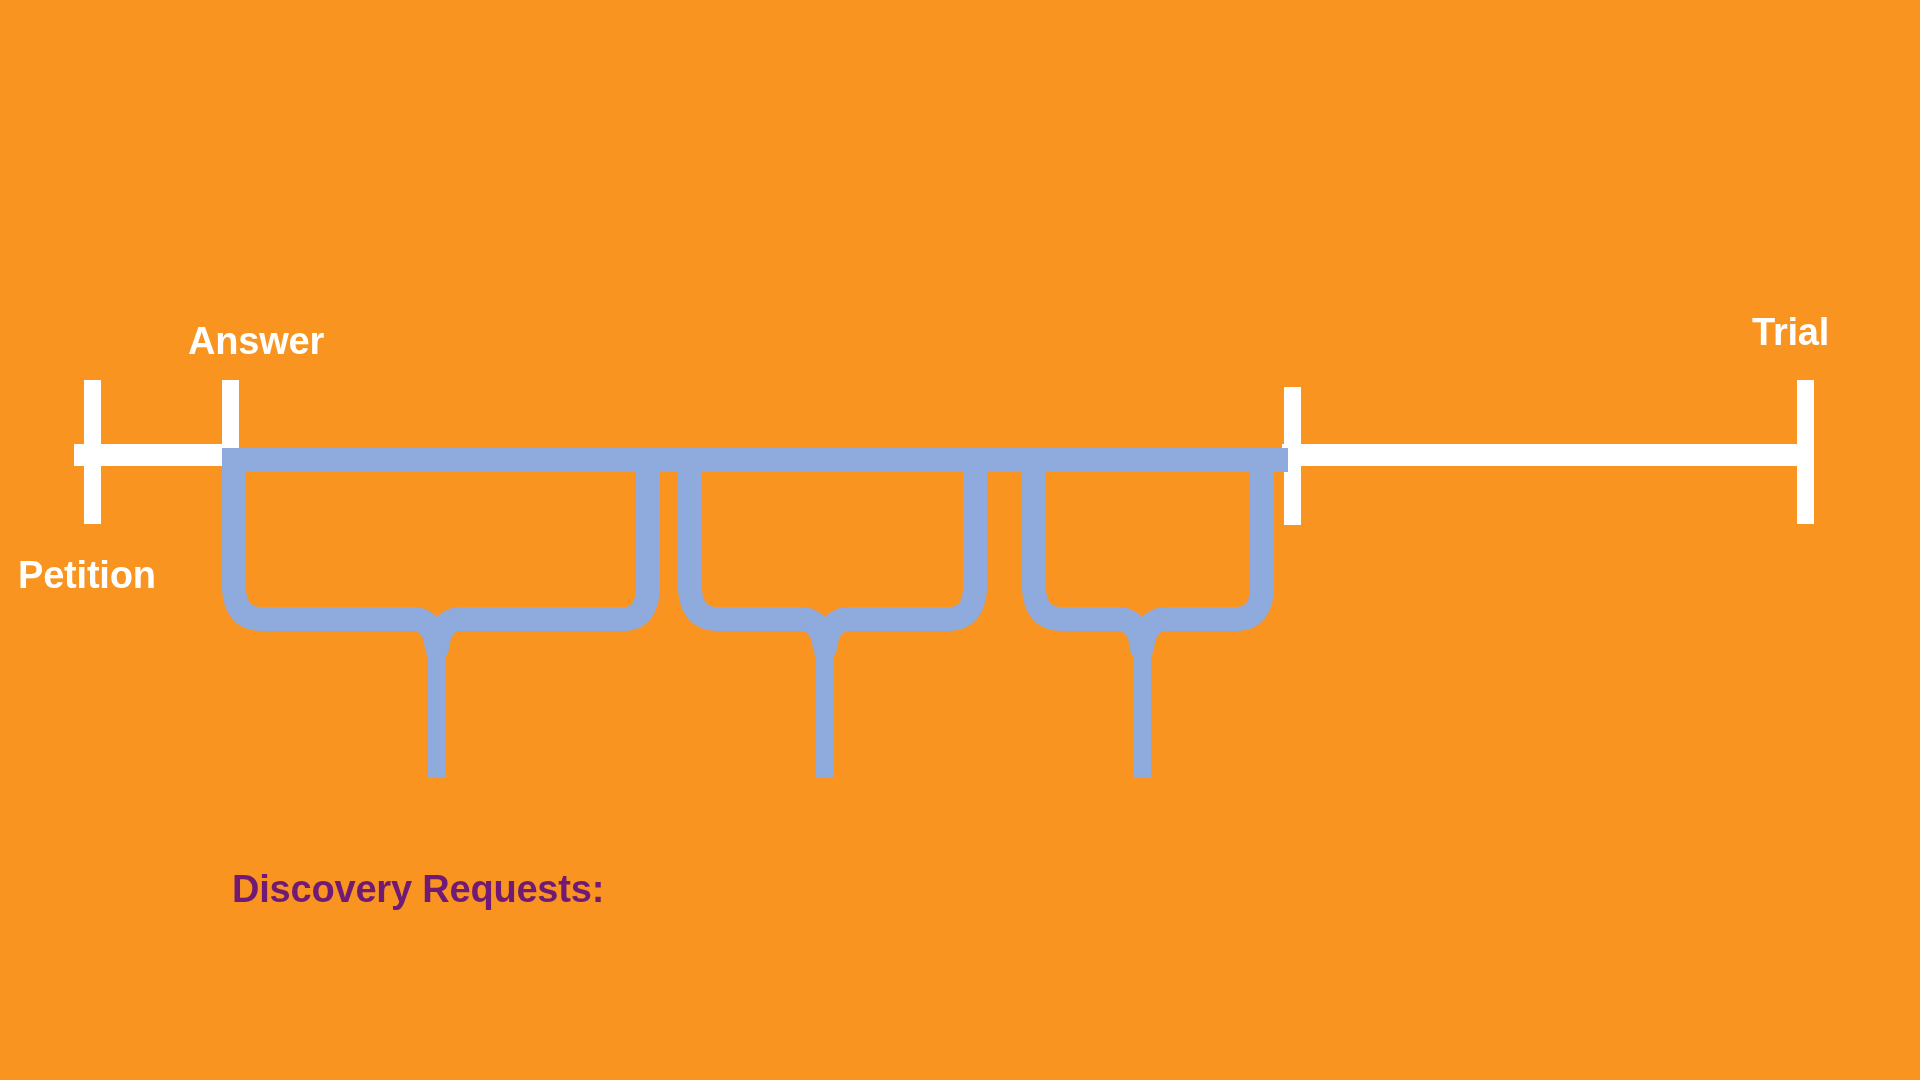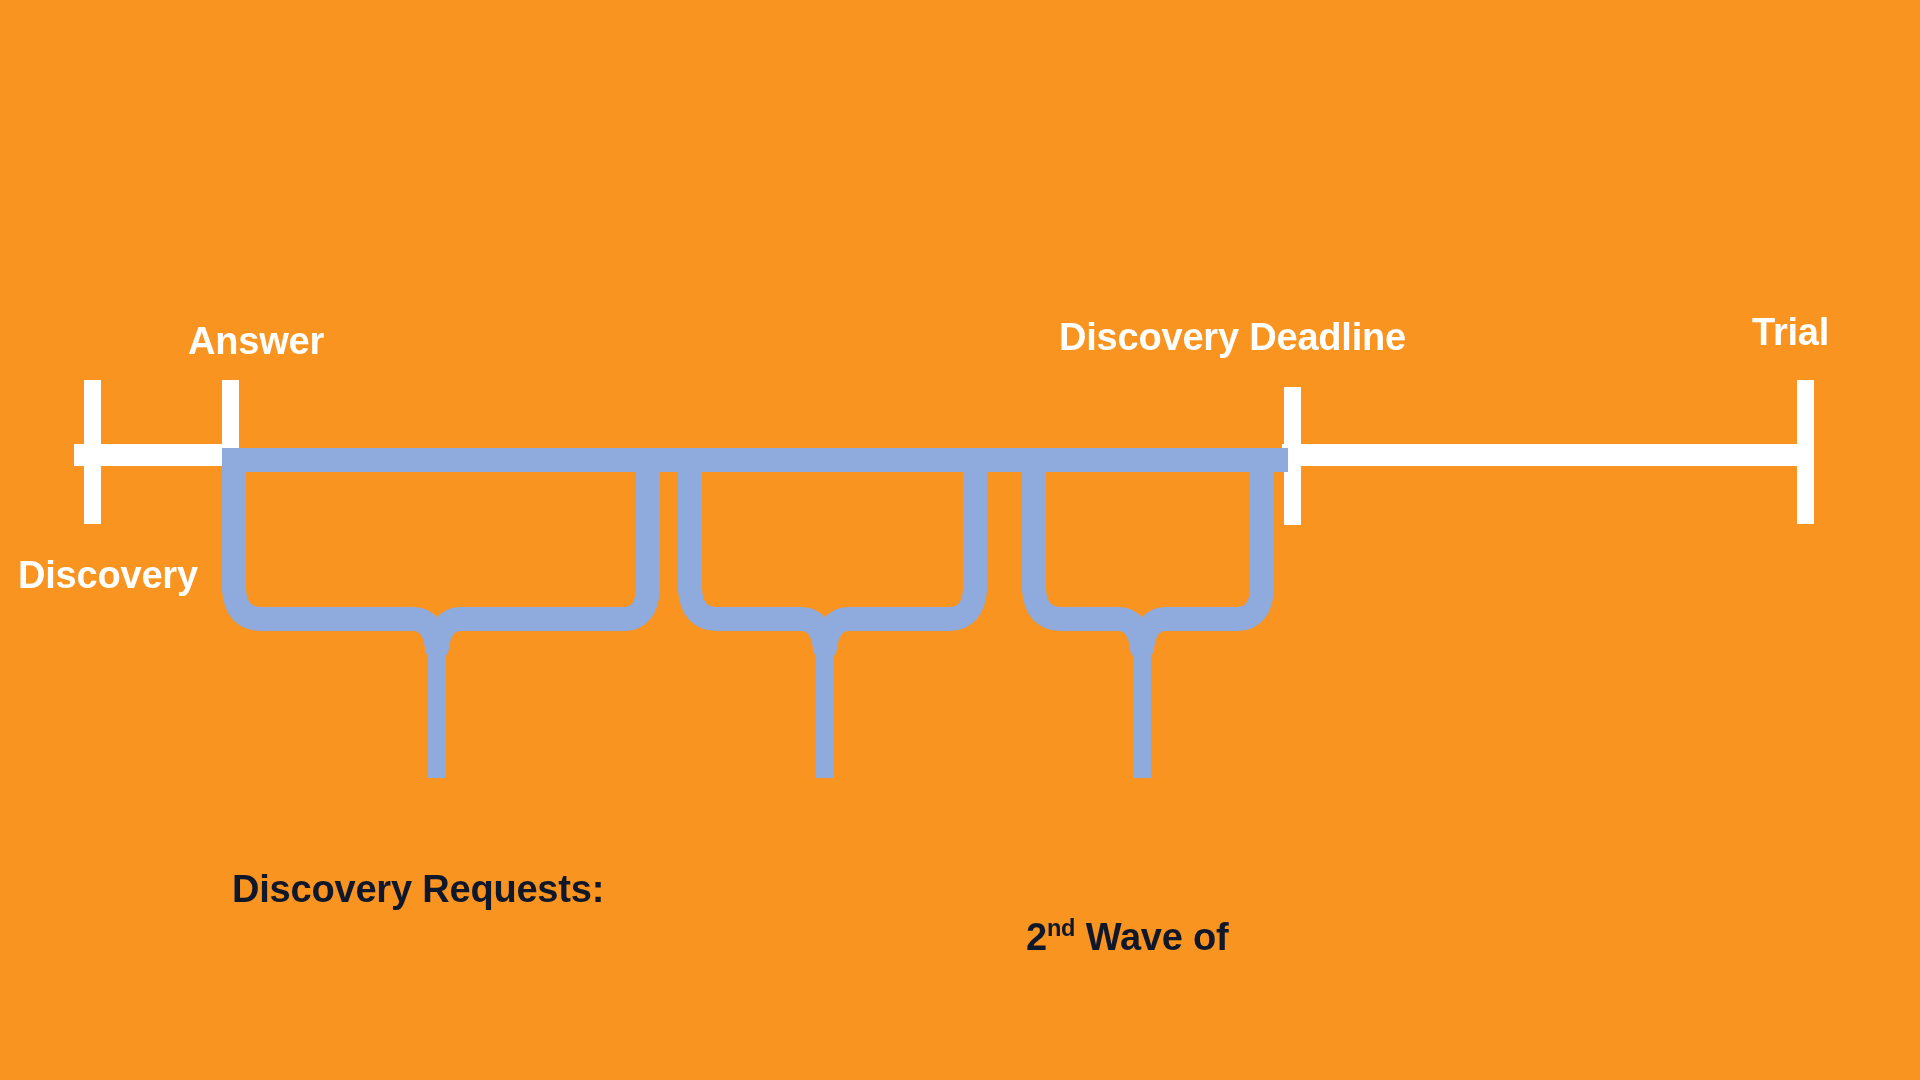--- a/index.html
+++ b/index.html
@@ -48,21 +48,21 @@
     left: 0;
     top: 0;
     width: 1920px;
     height: 1080px;
     pointer-events: none;
   }
 
   
   .bracket-caption {
     position: absolute;
-    color: #0f172a;
+    color: #701a75;
     font-weight: bold;
     font-size: 38px;
     line-height: 1.28;
     white-space: pre-line;
     letter-spacing: -0.2px;
   }
   .bracket-caption sup {
     font-size: 0.62em;
     vertical-align: super;
     line-height: 0;
@@ -80,25 +80,24 @@
   <div class="tick" style="left:84px; top:380px; width:17px; height:144px;"></div>
 
   <div class="tick" style="left:222px; top:380px; width:17px; height:82px;"></div>
 
   <div class="tick" style="left:1284px; top:387px; width:17px; height:138px;"></div>
 
   <div class="tick" style="left:1797px; top:380px; width:17px; height:144px;"></div>
 
   <div class="milestone-label" style="left:188px; top:322px;">Answer</div>
 
-  <div class="milestone-label" style="left:1059px; top:318px;">Discovery Deadline</div>
 
   <div class="milestone-label" style="left:1752px; top:313px;">Trial</div>
 
-  <div class="milestone-label" style="left:18px; top:556px;">Discovery</div>
+  <div class="milestone-label" style="left:18px; top:556px;">Petition</div>
 
   <svg id="bracket-layer" viewBox="0 0 1920 1080">
 
     <rect x="222" y="448" width="1066" height="24" fill="#8FAADC"></rect>
 
     <path fill="none" stroke="#8FAADC" stroke-width="24" stroke-linecap="butt" stroke-linejoin="round" d="M 234,460
              L 234,590
              Q 236,618 260,619
              L 414,619
              Q 434,620 437,648
@@ -130,18 +129,15 @@
              L 1262,460"></path>
     <path fill="none" stroke="#8FAADC" stroke-width="18" stroke-linecap="butt" d="M 1142,640 L 1142,778"></path>
   </svg>
 
   <div class="bracket-caption" style="left:232px; top:816px;">
     <div>Discovery Requests:</div>
   </div>
 
 
   <div class="bracket-caption" style="left:1026px; top:816px;">
-    <div>
-      <span>2</span><sup>nd</sup><span> Wave of</span>
-    </div>
   </div>
 
 </div>
 
 </body></html>

